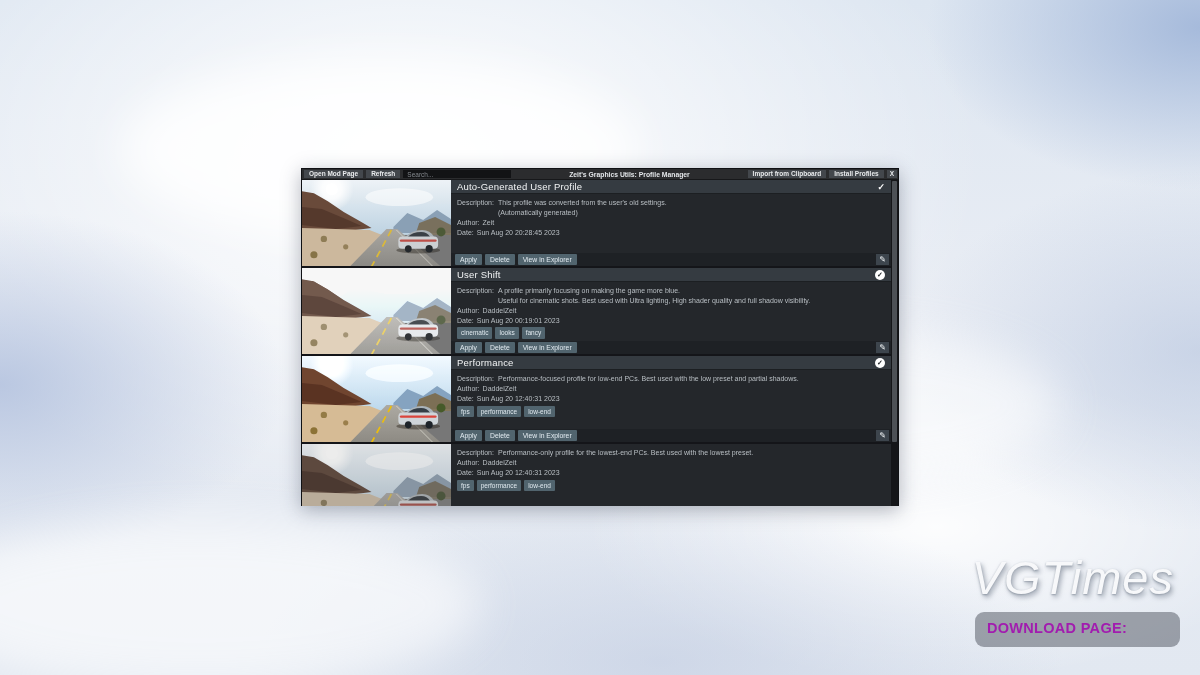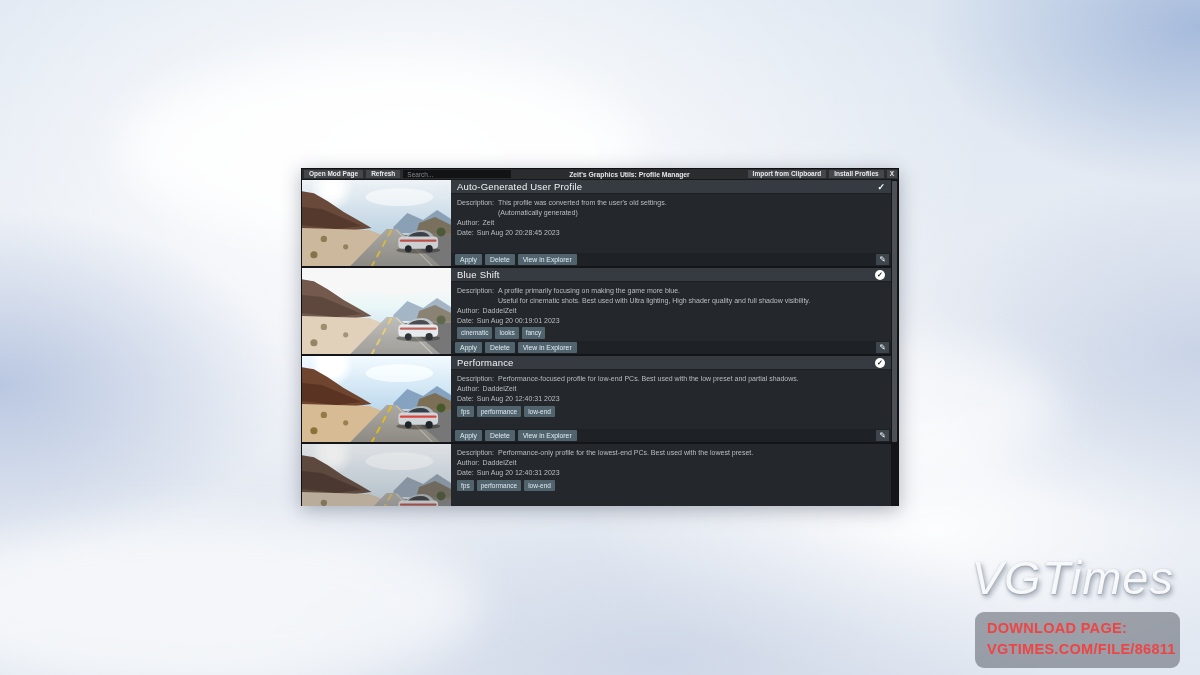--- a/index.html
+++ b/index.html
@@ -96,21 +96,21 @@
   }
 
   
   .wm-brand {
     position:absolute; right:26px; top:550px; font-size:47px; font-weight:normal; font-style:italic;
     color:#f7f8fa; letter-spacing:1px;
     text-shadow:2px 3px 5px rgba(125,135,150,.75), 0 1px 2px rgba(150,158,170,.9);
   }
   .wm-box {
     position:absolute; right:20px; top:612px; width:205px; padding:6px 12px 8px 12px;
-    background:rgba(98,104,114,.58); border-radius:9px; color:#ef4444;
+    background:rgba(98,104,114,.58); border-radius:9px; color:#a21caf;
     font-size:14.5px; font-weight:bold; line-height:21px; letter-spacing:.3px;
   }
 </style>
 </head>
 <body>
 
 <div class="sky">
   <div class="cloud c1"></div>
   <div class="cloud c2"></div>
   <div class="cloud c3"></div>
@@ -243,21 +243,21 @@
           <path d="M106 58.5 q5 -5.5 14 -5.5 q6 0 9 5 z" fill="#3a4046"></path>
           <rect x="97" y="57.5" width="40" height="12.5" rx="4" fill="#ccd0d3"></rect>
           <rect x="98.5" y="60.5" width="37" height="2.4" rx="1.2" fill="#b8504a"></rect>
           <ellipse cx="107" cy="70" rx="3.4" ry="3.6" fill="#24282c"></ellipse>
           <ellipse cx="128" cy="70" rx="3.6" ry="3.8" fill="#24282c"></ellipse>
         </g>
       </svg>
     </div>
     <div class="row-content">
       <div class="row-header">
-        <span class="row-title">Blue Shift</span>
+        <span class="row-title">User Shift</span>
         <span class="row-check check-circle">✓</span>
       </div>
       <div class="row-body">
         <div class="desc-row">
           <span class="desc-label">Description:</span>
           <div class="desc-lines">
                   <div>A profile primarily focusing on making the game more blue.</div>
                   <div>Useful for cinematic shots. Best used with Ultra lighting, High shader quality and full shadow visibility.</div>
                 </div>
         </div>
@@ -419,14 +419,13 @@
 </div>
     <div class="scrollbar">
       <div class="scroll-thumb"></div>
     </div>
   </div>
 </div>
 
 <div class="wm-brand">VGTimes</div>
 <div class="wm-box">
   <div>DOWNLOAD PAGE:</div>
-  <div>VGTIMES.COM/FILE/86811</div>
 </div>
 
 </body></html>

